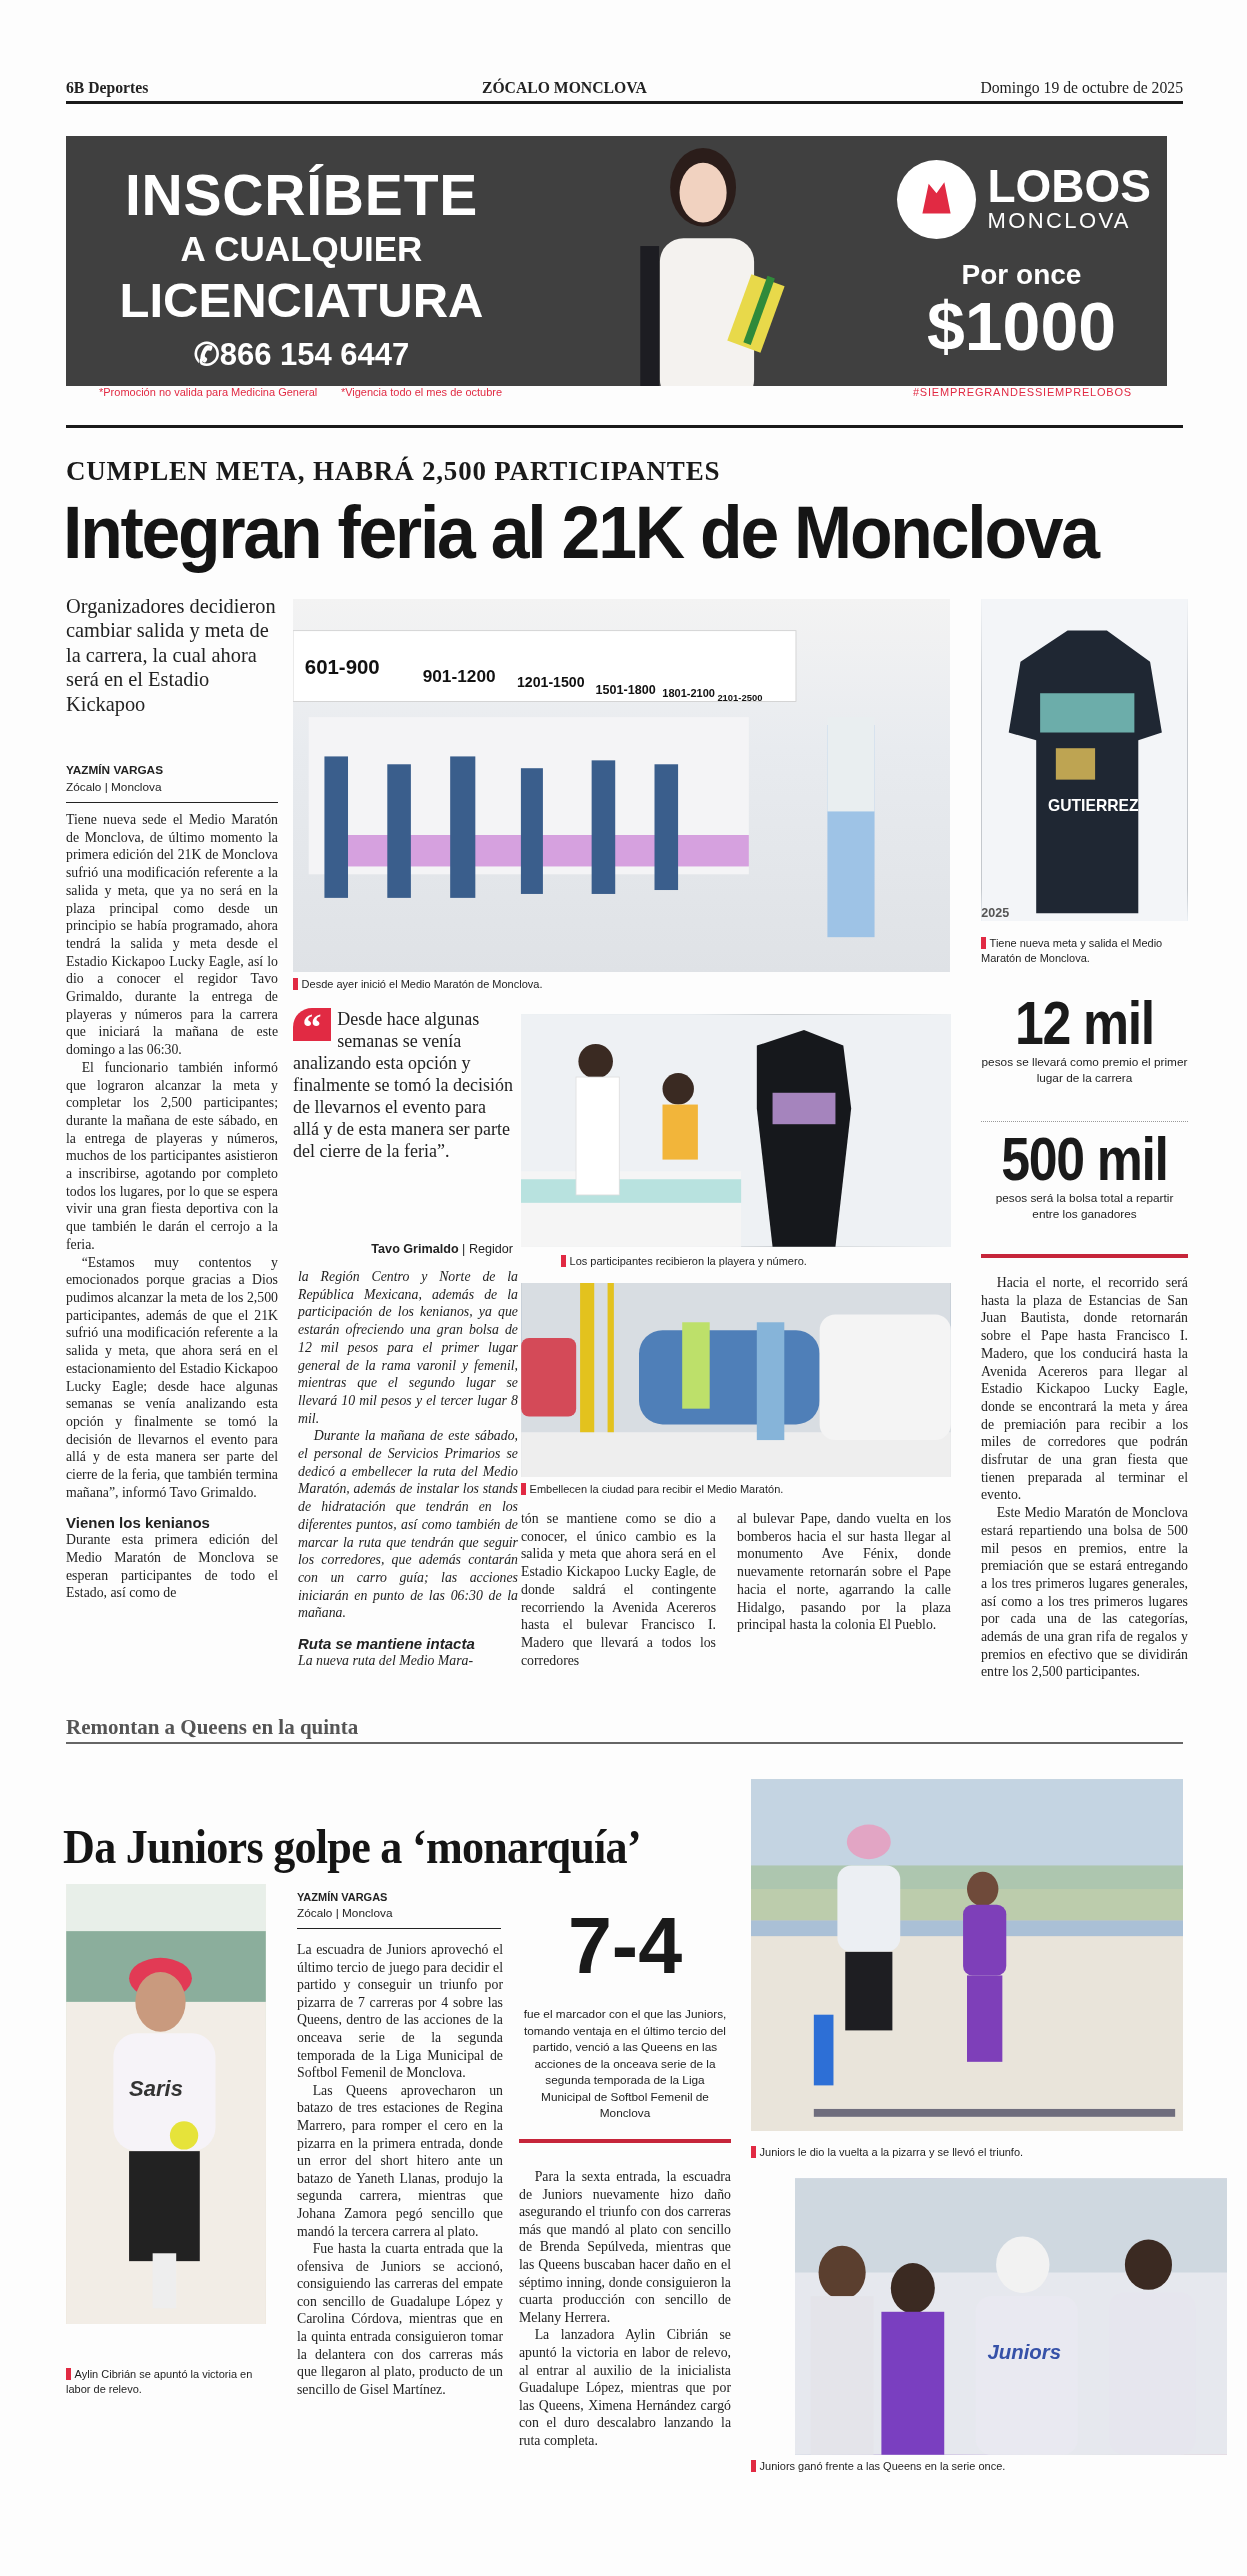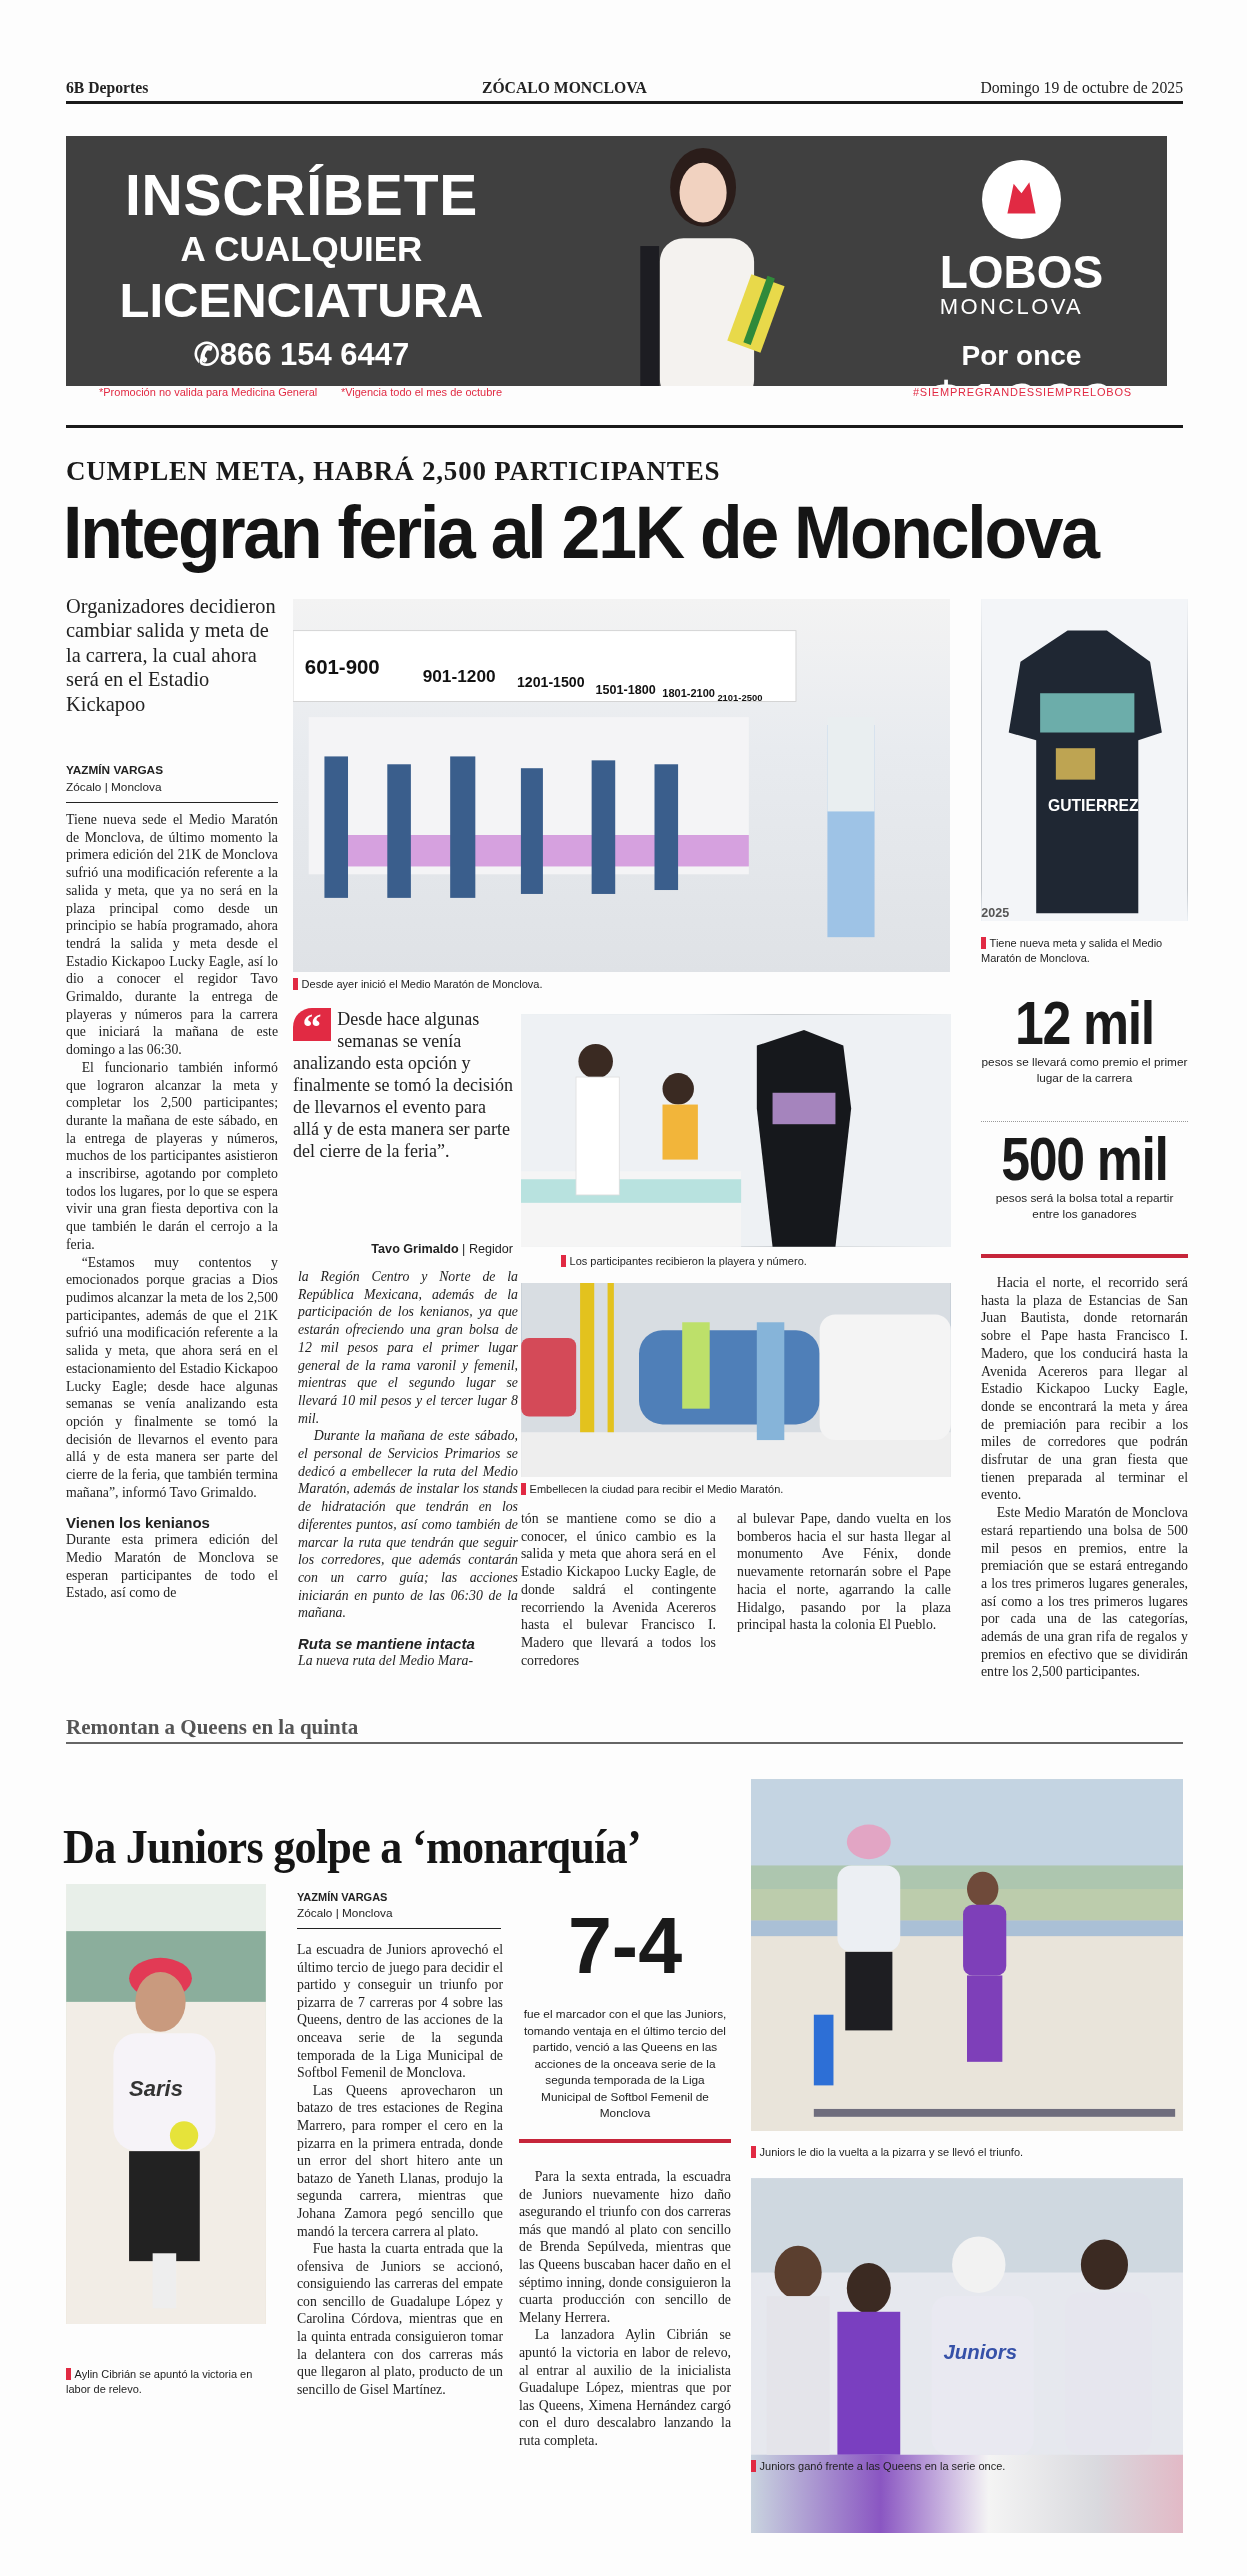--- a/index.html
+++ b/index.html
@@ -10,21 +10,21 @@
   .folio .date { font-weight: normal; }
   
   .ad { top: 136px; left: 66px; width: 1101px; height: 250px; background: #404040; overflow: hidden; }
   .ad .left { position: absolute; left: 31px; top: 27.5px; width: 409px; text-align: center; color: #fff; font-family: "Liberation Sans", sans-serif; font-weight: bold; }
   .ad .l1 { font-size: 57px; letter-spacing: 0.8px; line-height: 63px; }
   .ad .l2 { font-size: 35px; line-height: 44px; }
   .ad .l3 { font-size: 49px; line-height: 58px; }
   .ad .phone { font-size: 31px; line-height: 44px; margin-top: 4.7px; }
   .ad .model { position: absolute; left: 519px; top: 7.9px; width: 244px; height: 259px; }
   .ad .right { position: absolute; left: 826px; top: 23.6px; width: 259px; color: #fff; font-family: "Liberation Sans", sans-serif; text-align: center; }
-  .ad .brand { display: flex; align-items: center; gap: 11px; justify-content: flex-start; flex-direction: column; }
+  .ad .brand { display: flex; align-items: center; gap: 11px; justify-content: flex-end; }
   .ad .logo-circle { width: 79px; height: 79px; border-radius: 50%; background: #fff; display: flex; align-items: center; justify-content: center; }
   .ad .lobos { font-size: 46px; font-weight: bold; line-height: 44px; text-align: left; }
   .ad .monclova { font-size: 22px; letter-spacing: 2.4px; text-align: left; }
   .ad .porsolo { font-size: 28px; font-weight: bold; margin-top: 20.4px; }
   .ad .price { font-size: 68px; font-weight: bold; line-height: 71px; }
   .ad-foot { top: 386px; left: 66px; width: 1101px; height: 22px; display: flex; font-family: "Liberation Sans", sans-serif; font-size: 11px; color: #e12a43; }
   .ad-foot .n1 { margin-left: 33px; }
   .ad-foot .n2 { margin-left: 23.6px; }
   .ad-foot .hash { margin-left: auto; margin-right: 35px; letter-spacing: 0.8px; }
   .rule-thick { top: 425px; left: 66px; width: 1117px; height: 3.1px; background: #1a1a1a; }
@@ -75,21 +75,21 @@
   .by2 { top: 1891px; left: 297px; width: 204px; padding-bottom: 7.9px; border-bottom: 1.6px solid #222; }
   .by2 .name { font-size: 11px; }
   .c6 { top: 1941px; left: 297px; width: 206px; font-size: 13.8px; line-height: 17.6px; }
   .score { top: 1903px; left: 519px; width: 212px; text-align: center; }
   .score .big { font-family: "Liberation Sans", sans-serif; font-weight: bold; font-size: 79px; line-height: 86px; color: #1a1a1a; }
   .score .small { font-family: "Liberation Sans", sans-serif; font-size: 11.8px; line-height: 16.5px; margin-top: 17.3px; }
   .redbar2 { top: 2139px; left: 519px; width: 212px; height: 3.9px; background: #c6253a; }
   .c7 { top: 2168px; left: 519px; width: 212px; font-size: 13.8px; line-height: 17.6px; }
   .p6 { top: 1779px; left: 751px; width: 432px; height: 352px; background: linear-gradient(180deg,#cfd9e2, #b5c7b8 35%, #e6e1d8 60%, #ece6dc); }
   .cap6 { top: 2145px; left: 751px; }
-  .p7 { top: 2178px; left: 751px; width: 432px; height: 355px; background: linear-gradient(90deg,#c9d4df, #8a56c2 30%, #f4f4f4 55%, #d9d9de 80%, #e2b9c6); text-decoration: underline; }
+  .p7 { top: 2178px; left: 795px; width: 432px; height: 277px; background: linear-gradient(90deg,#c9d4df, #8a56c2 30%, #f4f4f4 55%, #d9d9de 80%, #e2b9c6); text-decoration: underline; }
   .cap7 { top: 2459px; left: 751px; }
   svg { display: block; }
 </style>
 </head>
 <body>
 
 <div class="abs folio">
   <span>6B Deportes</span>
   <span>ZÓCALO MONCLOVA</span>
   <span class="date">Domingo 19 de octubre de 2025</span>

